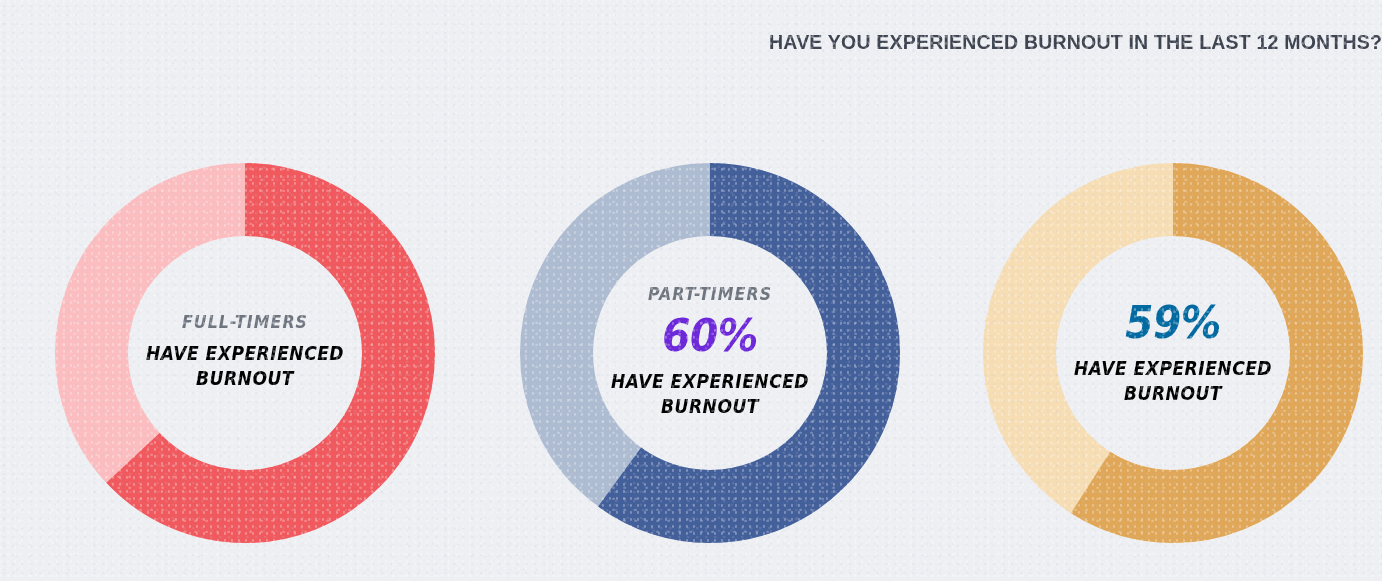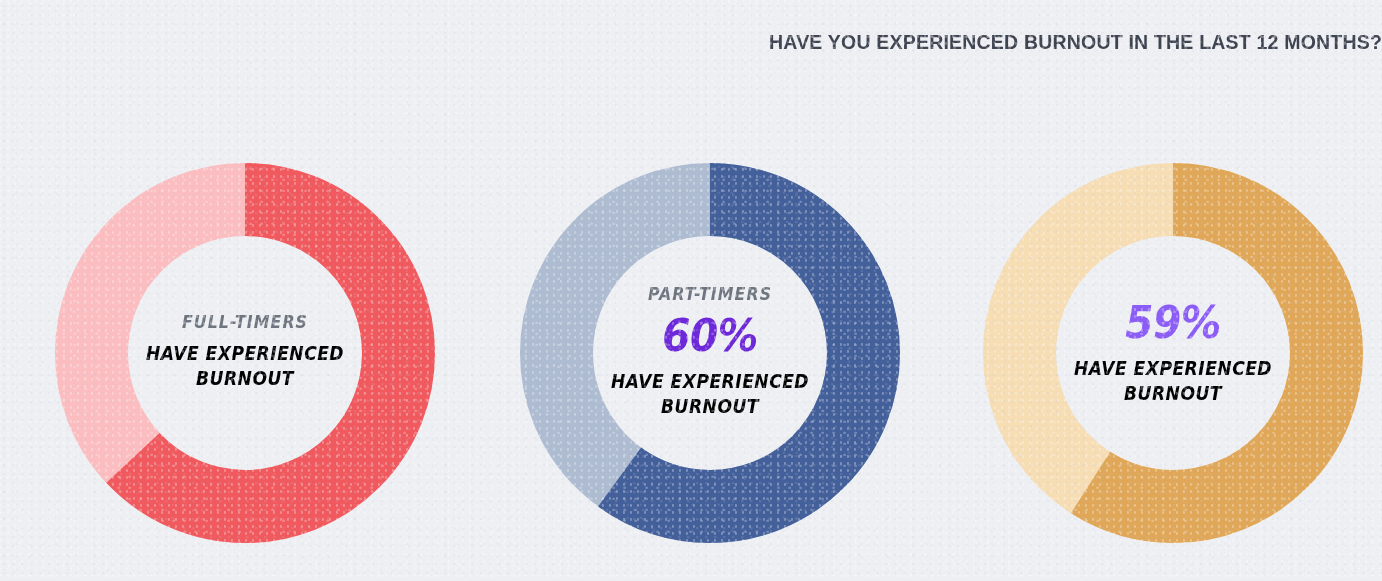--- a/index.html
+++ b/index.html
@@ -146,19 +146,19 @@
       <div class="sub-line">BURNOUT</div>
     </div>
   </div>
 
   <div class="donut-chart pos-2">
     <svg class="donut-svg" viewBox="0 0 382 382">
       <circle class="seg-rest" cx="191" cy="191" r="153.5" fill="none" stroke-width="73" stroke="#f6ddb4"></circle>
       <circle class="seg-main" cx="191" cy="191" r="153.5" fill="none" stroke-width="73" transform="rotate(-90 191 191)" stroke="#e0a758" stroke-dasharray="569.0366773447192 964.4689446520665"></circle>
     </svg>
     <div class="donut-center">
-      <div class="pct-value accent-2" style="color: #8b5cf6;">59%</div>
+      <div class="pct-value accent-2" style="color: #0369a1;">59%</div>
       <div class="sub-line">HAVE EXPERIENCED</div>
       <div class="sub-line">BURNOUT</div>
     </div>
   </div>
 
 </div>
 
 </body></html>

